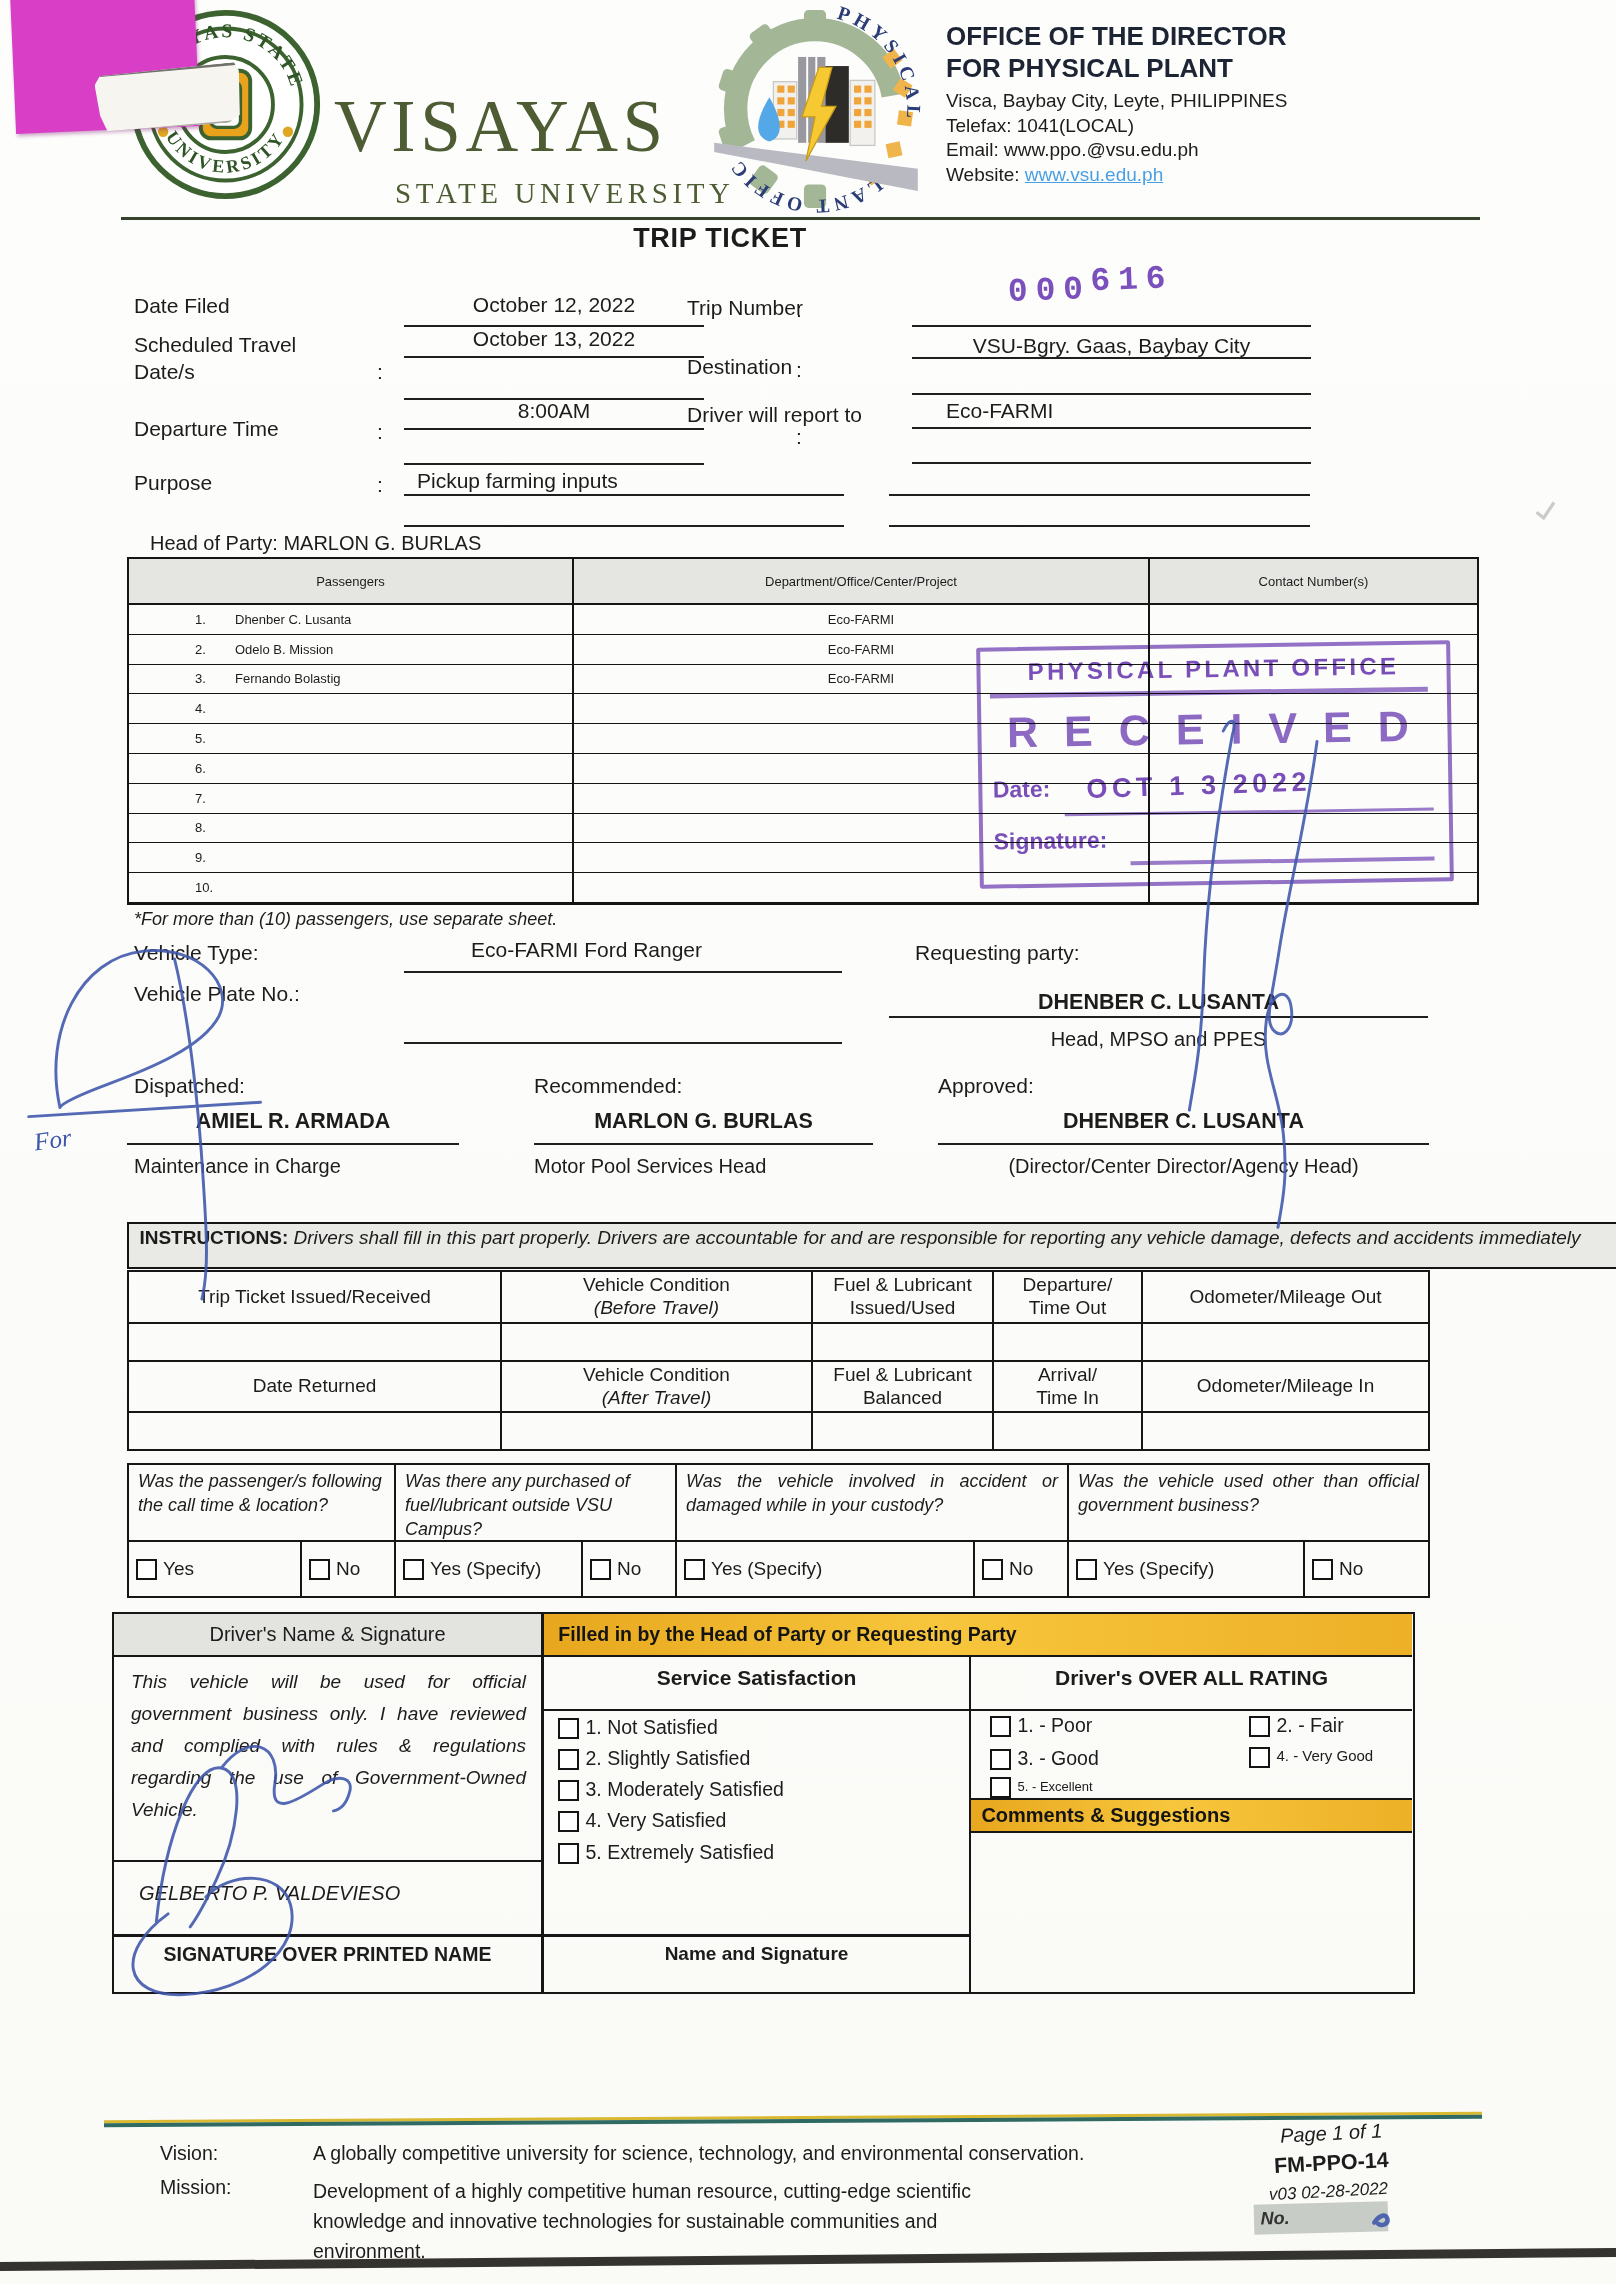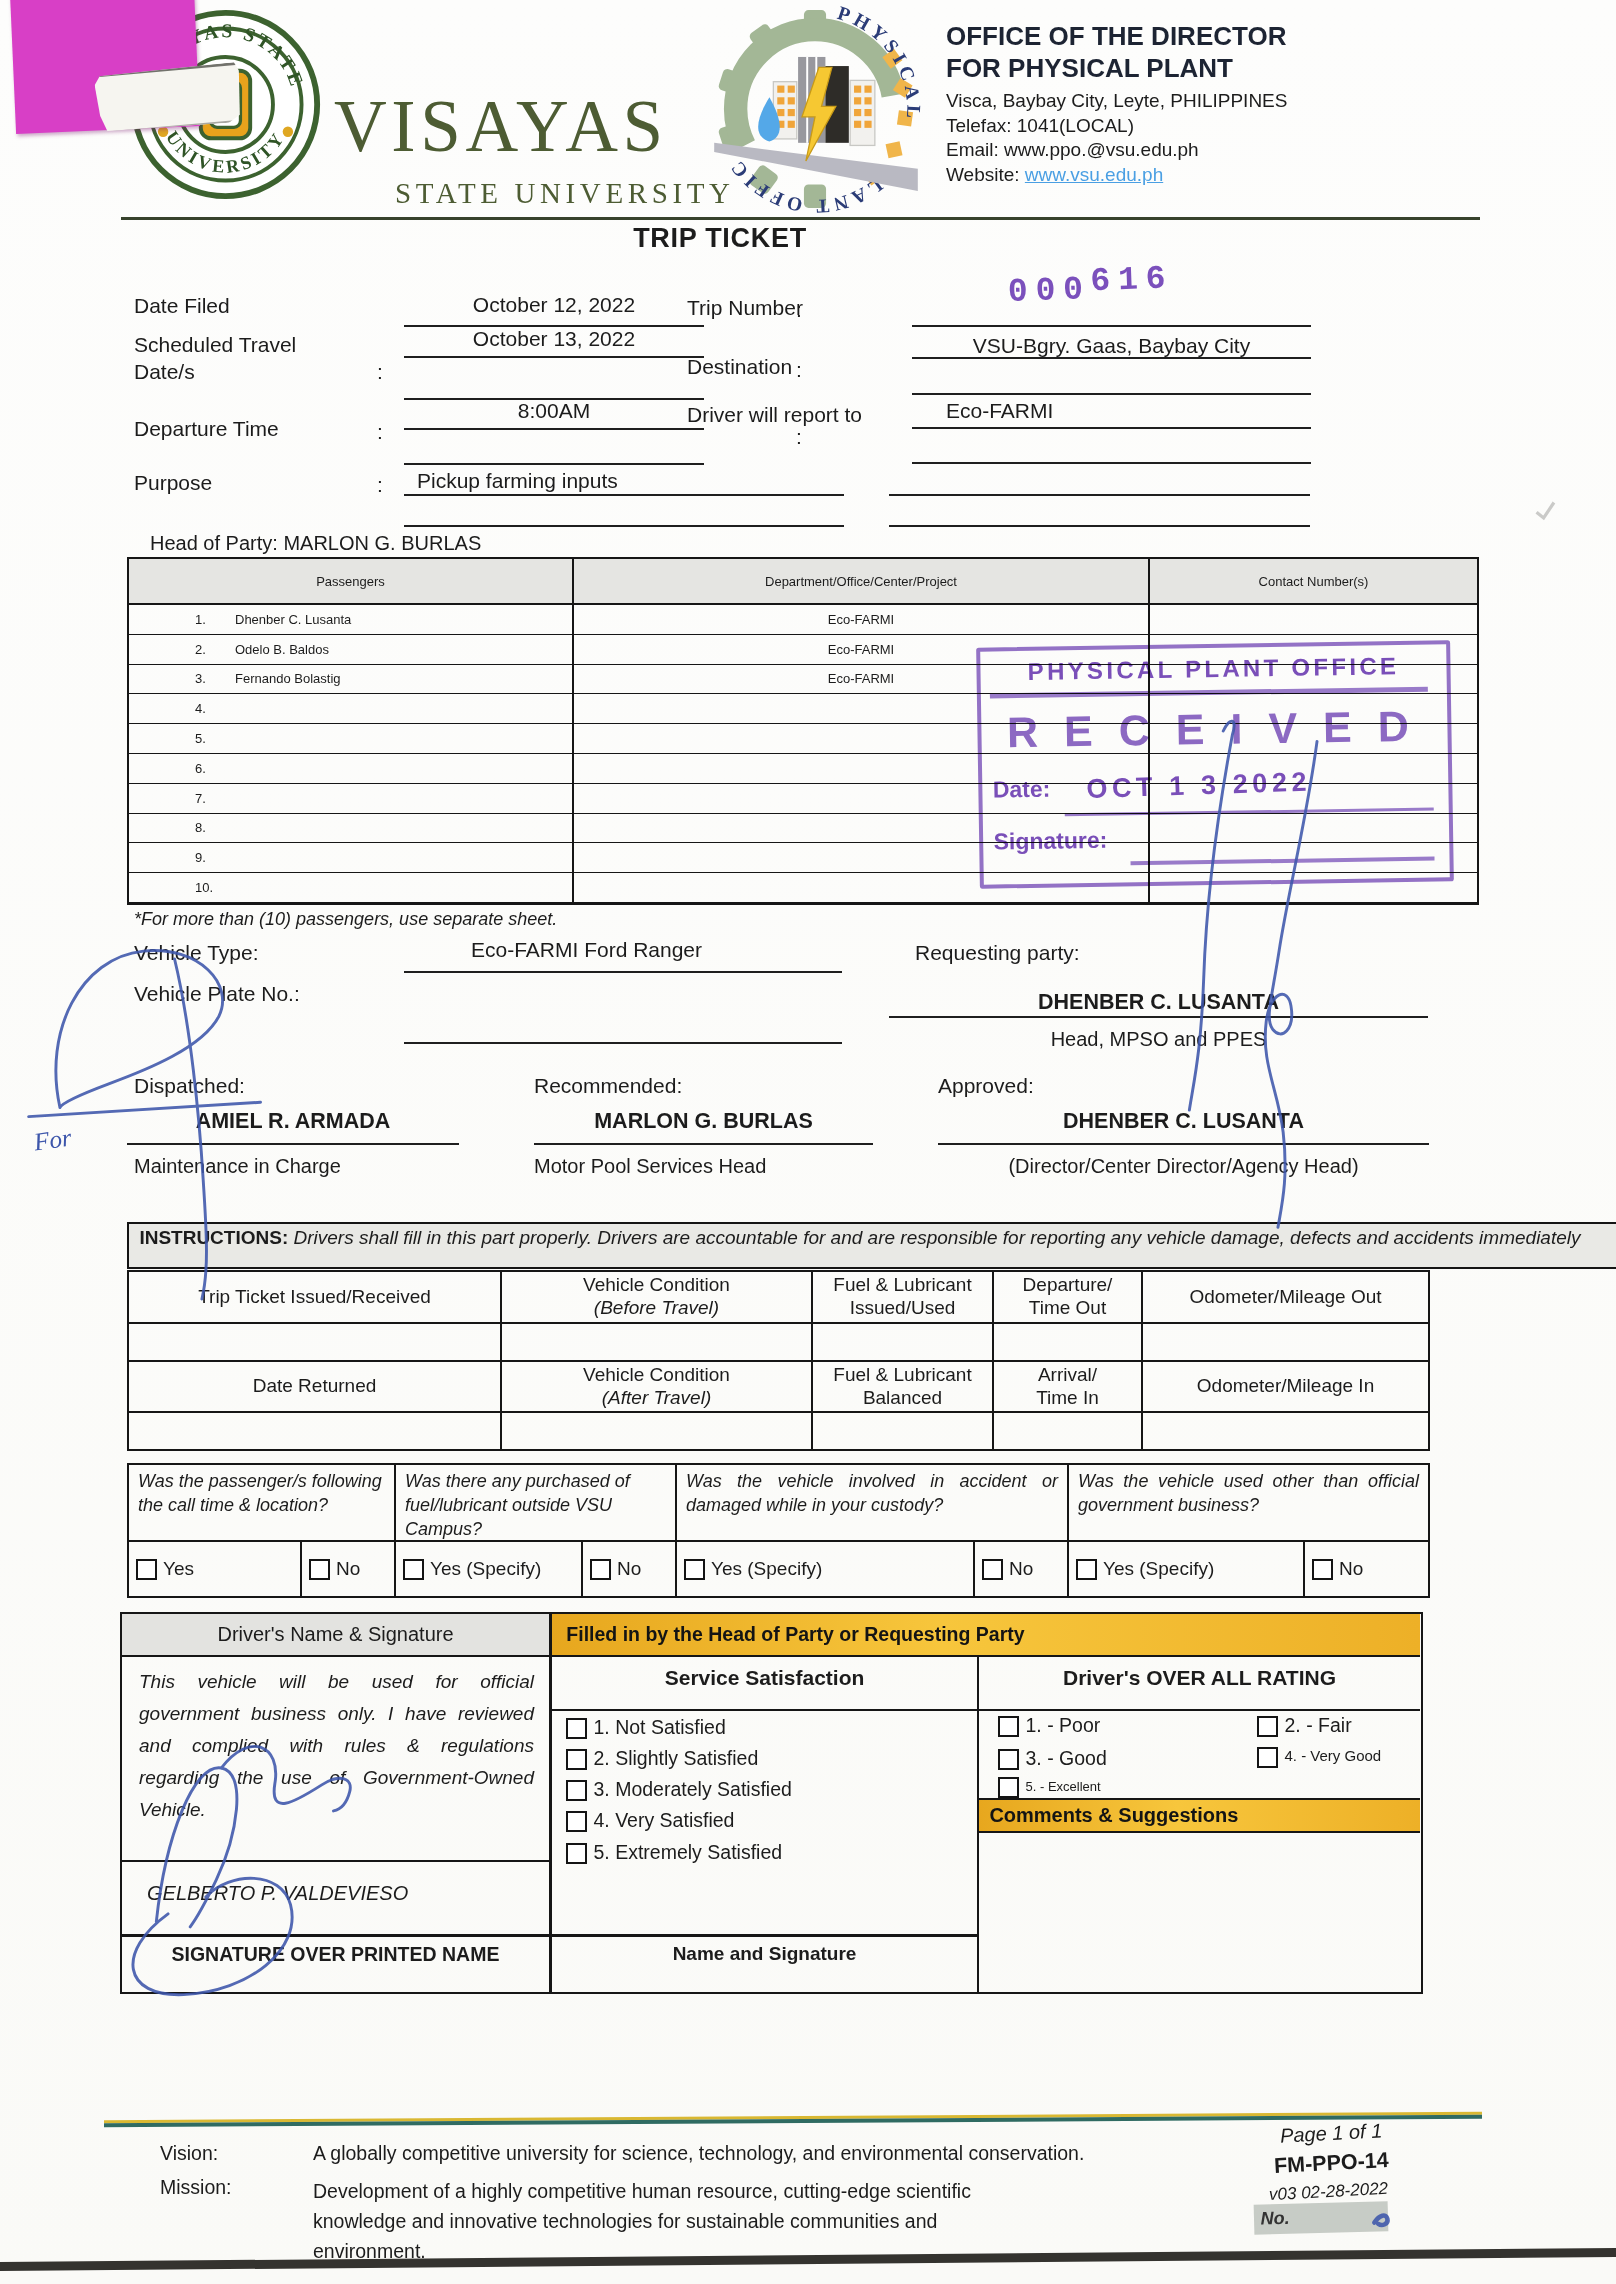--- a/index.html
+++ b/index.html
@@ -36,21 +36,21 @@
           box-sizing:border-box;display:grid;
           grid-template-columns:173px 94px 187px 94px 298px 94px 236px 1fr;
           grid-template-rows:77px 1fr;}
   .qtable .q{grid-column:span 2;border-right:2px solid #161616;border-bottom:2px solid #161616;
           box-sizing:border-box;font-size:18px;font-style:italic;padding:5.2px 9px;line-height:1.32;}
   .qtable .q:last-of-type{border-right:none;}
   .qtable .a{border-right:2px solid #161616;box-sizing:border-box;display:flex;align-items:center;
           padding:3.9px 6.5px;font-size:19px;line-height:1.1;}
   .qtable .a.last{border-right:none;}
   
-  .dsec{position:absolute;left:120px;top:1612px;width:1303px;height:382px;border:2.6px solid #161616;box-sizing:border-box;}
+  .dsec{position:absolute;left:112px;top:1612px;width:1303px;height:382px;border:2.6px solid #161616;box-sizing:border-box;}
   .dsec .v1{position:absolute;left:427px;top:0;width:2.6px;height:100%;background:#161616;}
   .dsec .v2{position:absolute;left:855px;top:43px;width:2px;height:calc(100% - 43px);background:#161616;}
   .dsec .h{position:absolute;background:#161616;}
   .ylw{background:linear-gradient(90deg,#e7a71e,#f7c63c 45%,#edb027);}
   .stamp{position:absolute;left:978px;top:644px;width:466px;height:233px;border:4.6px solid rgba(122,80,188,.8);
          border-radius:2.6px;transform:rotate(-0.9deg);mix-blend-mode:multiply;z-index:6;
          color:#7b50bc;font-family:"Liberation Sans",sans-serif;}
   .stamp .st{position:absolute;white-space:nowrap;}
   .pline{position:absolute;background:rgba(122,80,188,.75);}
   .note{position:absolute;left:13px;top:-9px;width:184px;height:139px;background:#d83fc6;
@@ -220,21 +220,21 @@
 
     <div class="num">
         <span class="no">1.</span>
         <span>Dhenber C. Lusanta</span>
       </div>
     <div class="dept">Eco-FARMI</div>
     <div></div>
 
     <div class="num">
         <span class="no">2.</span>
-        <span>Odelo B. Baldos</span>
+        <span>Odelo B. Mission</span>
       </div>
     <div class="dept">Eco-FARMI</div>
     <div></div>
 
     <div class="num">
         <span class="no">3.</span>
         <span>Fernando Bolastig</span>
       </div>
     <div class="dept">Eco-FARMI</div>
     <div></div>

